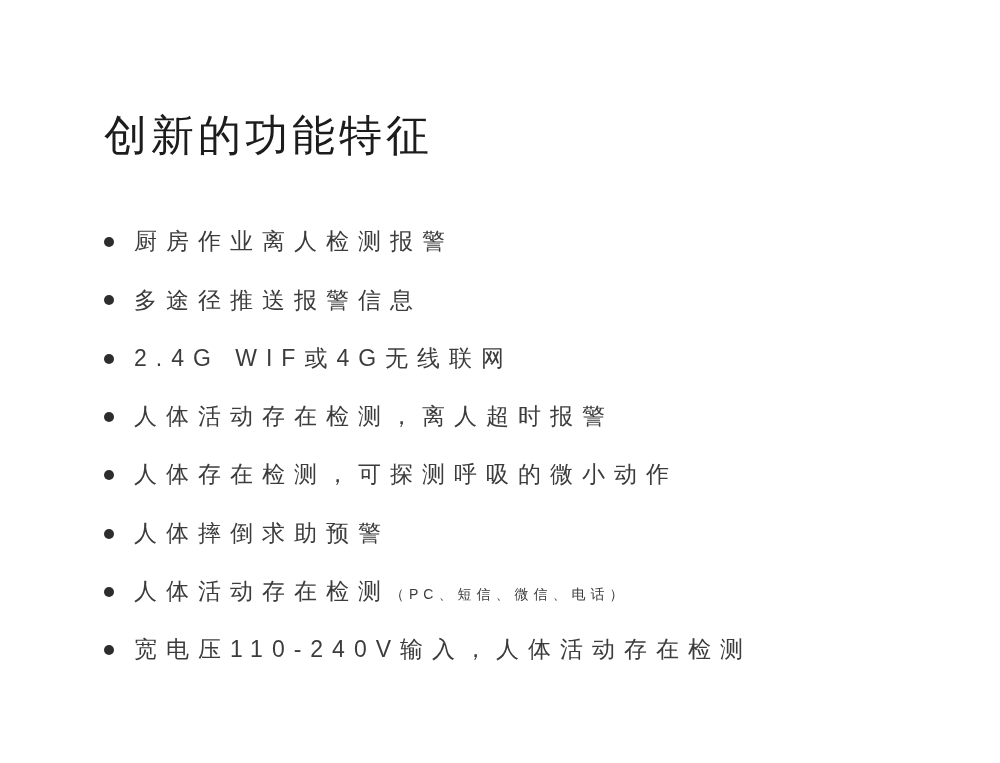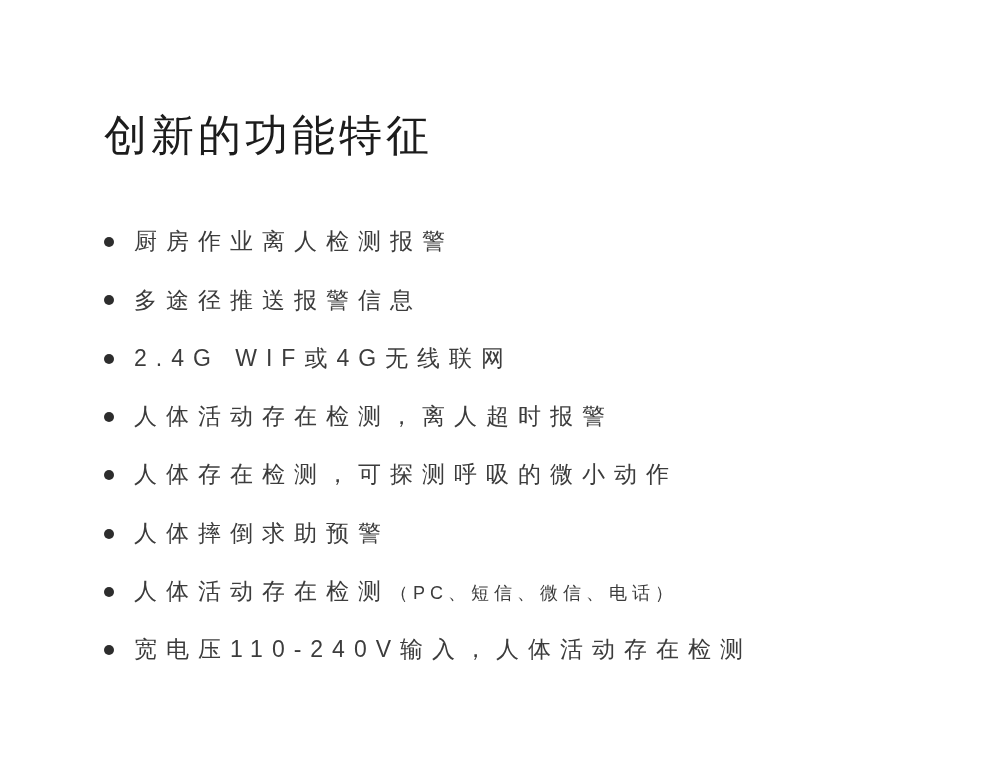--- a/index.html
+++ b/index.html
@@ -52,21 +52,21 @@
   }
   .txt {
     font-size: 23px;
     font-weight: 300;
     color: #3c3c3c;
     letter-spacing: 9px;
     line-height: 1.3;
     white-space: nowrap;
   }
   .note {
-    font-size: 18px;
+    font-size: 14px;
     letter-spacing: 5px;
     color: #3c3c3c;
   }
 </style>
 </head>
 <body>
 
 <main class="page">
   <h1 class="page-title">创新的功能特征</h1>
 

